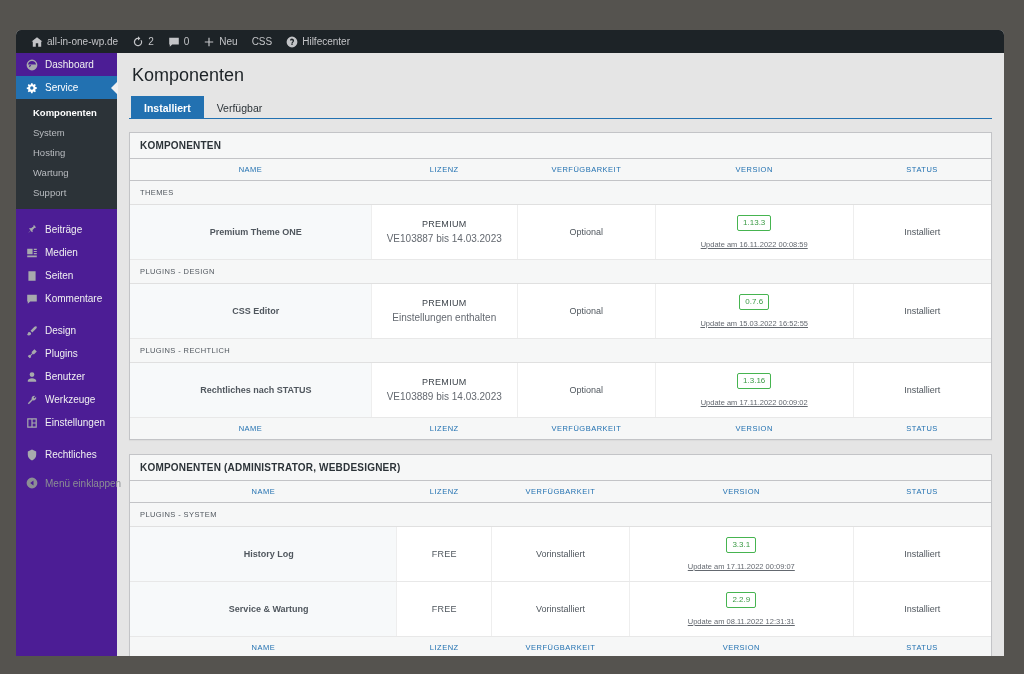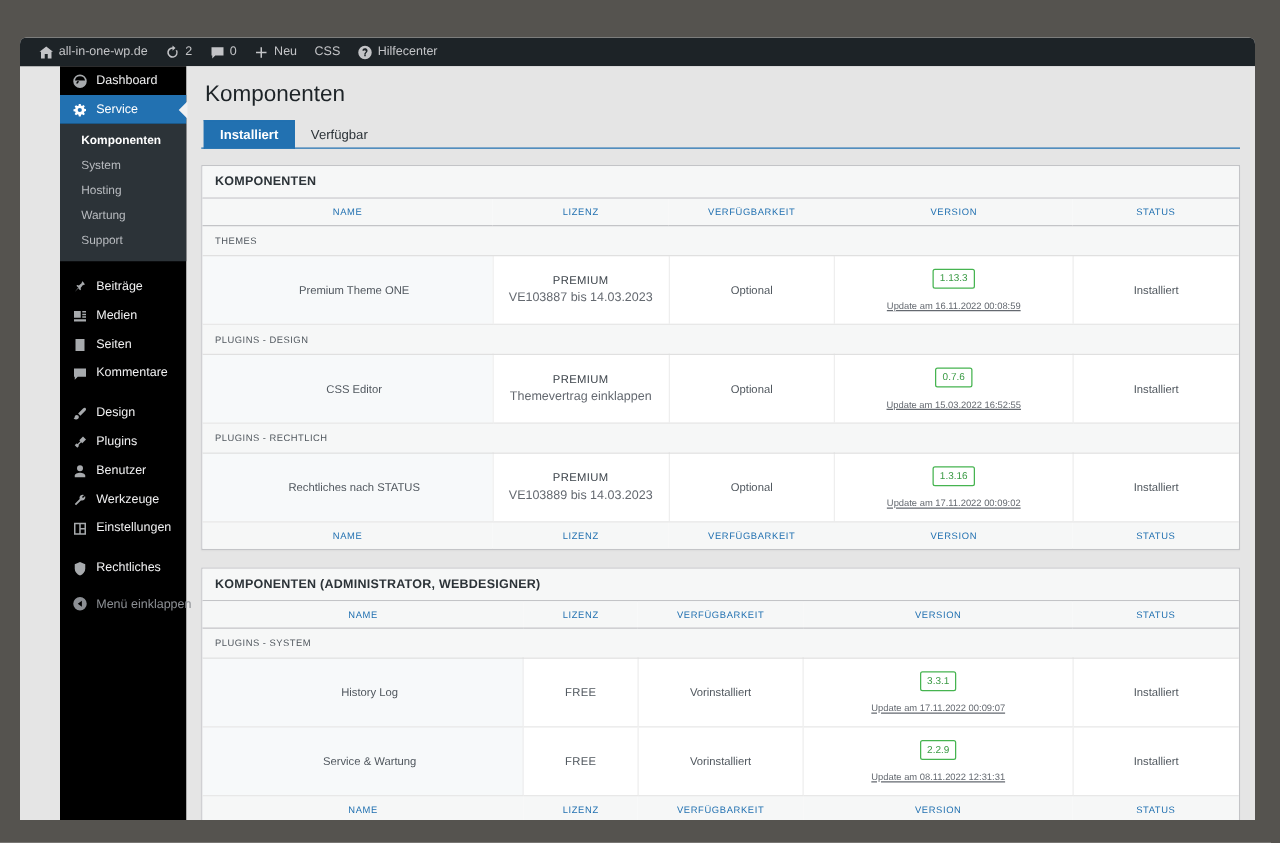--- a/index.html
+++ b/index.html
@@ -52,25 +52,24 @@
   .ab-item .ab-ico svg { width: 12px; height: 12px; fill: #c3c4c7; display: block; }
   .ab-count { font-size: 10px; color: #c3c4c7; }
 
   
   #body-split { flex: 1; display: flex; min-height: 0; }
 
   
   #sidebar {
     width: 101px;
     flex: 0 0 101px;
-    background: #000000;
+    background: #4c1d95;
     padding-top: 0;
     position: relative;
     z-index: 5;
-    margin-left: 32px;
   }
   .menu-item {
     display: flex;
     align-items: center;
     gap: 7px;
     height: 23px;
     padding-left: 9px;
     color: #f0f0f1;
     font-size: 10px;
     position: relative;
@@ -197,20 +196,21 @@
     background: #fff;
     height: 50px;
   }
   tr.data-row td:first-child { border-left: none; }
   td.c-name {
     text-align: left;
     padding-left: 17px !important;
     font-size: 11px;
     color: #2c3e50;
     background: #f7f9fa !important;
+    font-weight: bold;
   }
   .lic-main { font-size: 9px; color: #3c434a; letter-spacing: .3px; }
   .lic-sub { font-size: 10px; color: #646970; margin-top: 4px; }
   .ver-badge {
     display: inline-block;
     border: 1px solid #46b450;
     color: #3a9a44;
     border-radius: 2px;
     font-size: 8px;
     padding: 1px 5px;
@@ -448,21 +448,21 @@
               <td class="status">Installiert</td>
             </tr>
 
             <tr class="section-row">
               <td colspan="5">PLUGINS - DESIGN</td>
             </tr>
             <tr class="data-row">
               <td class="c-name">CSS Editor</td>
               <td>
                 <div class="lic-main">PREMIUM</div>
-                <div class="lic-sub">Themevertrag einklappen</div>
+                <div class="lic-sub">Einstellungen enthalten</div>
               </td>
               <td class="avail">Optional</td>
               <td>
                 <span class="ver-badge">0.7.6</span>
                 <div class="ver-sub">Update am 15.03.2022 16:52:55</div>
               </td>
               <td class="status">Installiert</td>
             </tr>
 
             <tr class="section-row">

